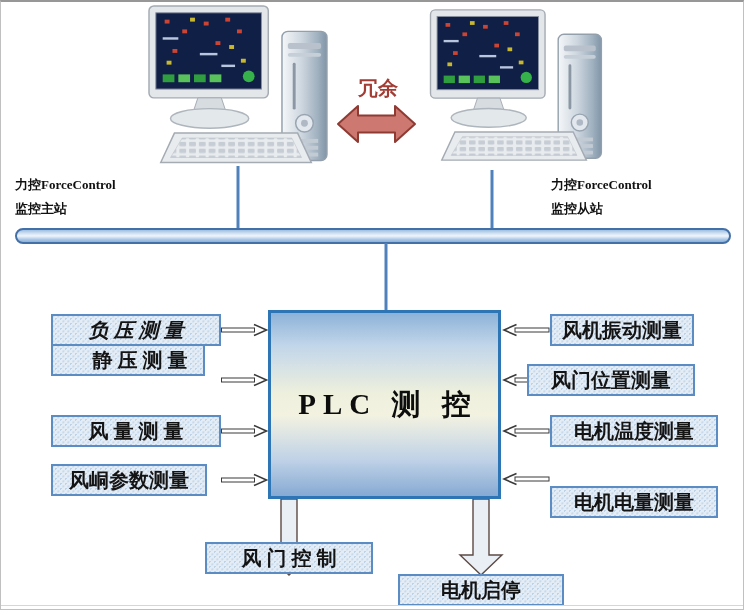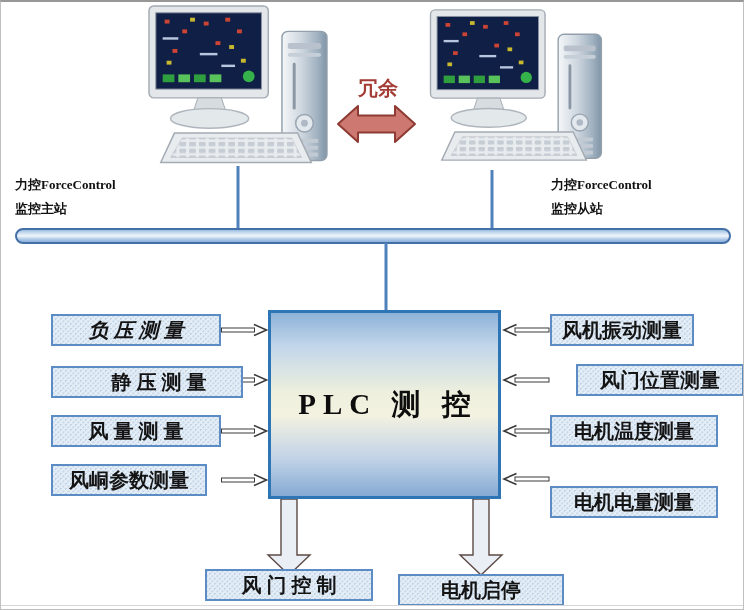--- a/index.html
+++ b/index.html
@@ -162,26 +162,26 @@
     <div>力控ForceControl</div>
     <div>监控从站</div>
   </div>
   <div class="abs redundancy-label" style="left:341px;top:73px;width:72px;">冗余</div>
 
   <div class="abs plc-box">
     <div>PLC 测 控</div>
   </div>
 
   <div class="abs mbox" style="left:50px;top:312px;width:170px;font-style:italic;">负 压 测 量</div>
-  <div class="abs mbox" style="left:50px;top:364px;width:192px;padding-left:24px;">静 压 测 量</div>
+  <div class="abs mbox" style="left:50px;top:342px;width:154px;padding-left:24px;">静 压 测 量</div>
   <div class="abs mbox" style="left:50px;top:413px;width:170px;">风 量 测 量</div>
   <div class="abs mbox" style="left:50px;top:462px;width:156px;">风峒参数测量</div>
 
   <div class="abs mbox" style="left:549px;top:312px;width:144px;">风机振动测量</div>
-  <div class="abs mbox" style="left:575px;top:362px;width:168px;">风门位置测量</div>
+  <div class="abs mbox" style="left:526px;top:362px;width:168px;">风门位置测量</div>
   <div class="abs mbox" style="left:549px;top:413px;width:168px;">电机温度测量</div>
   <div class="abs mbox" style="left:549px;top:484px;width:168px;">电机电量测量</div>
 
-  <div class="abs mbox" style="left:204px;top:567px;width:168px;">风 门 控 制</div>
+  <div class="abs mbox" style="left:204px;top:540px;width:168px;">风 门 控 制</div>
   <div class="abs mbox" style="left:397px;top:572px;width:166px;">电机启停</div>
 
   <div class="abs photo-edge"></div>
 </div>
 
 </body></html>

